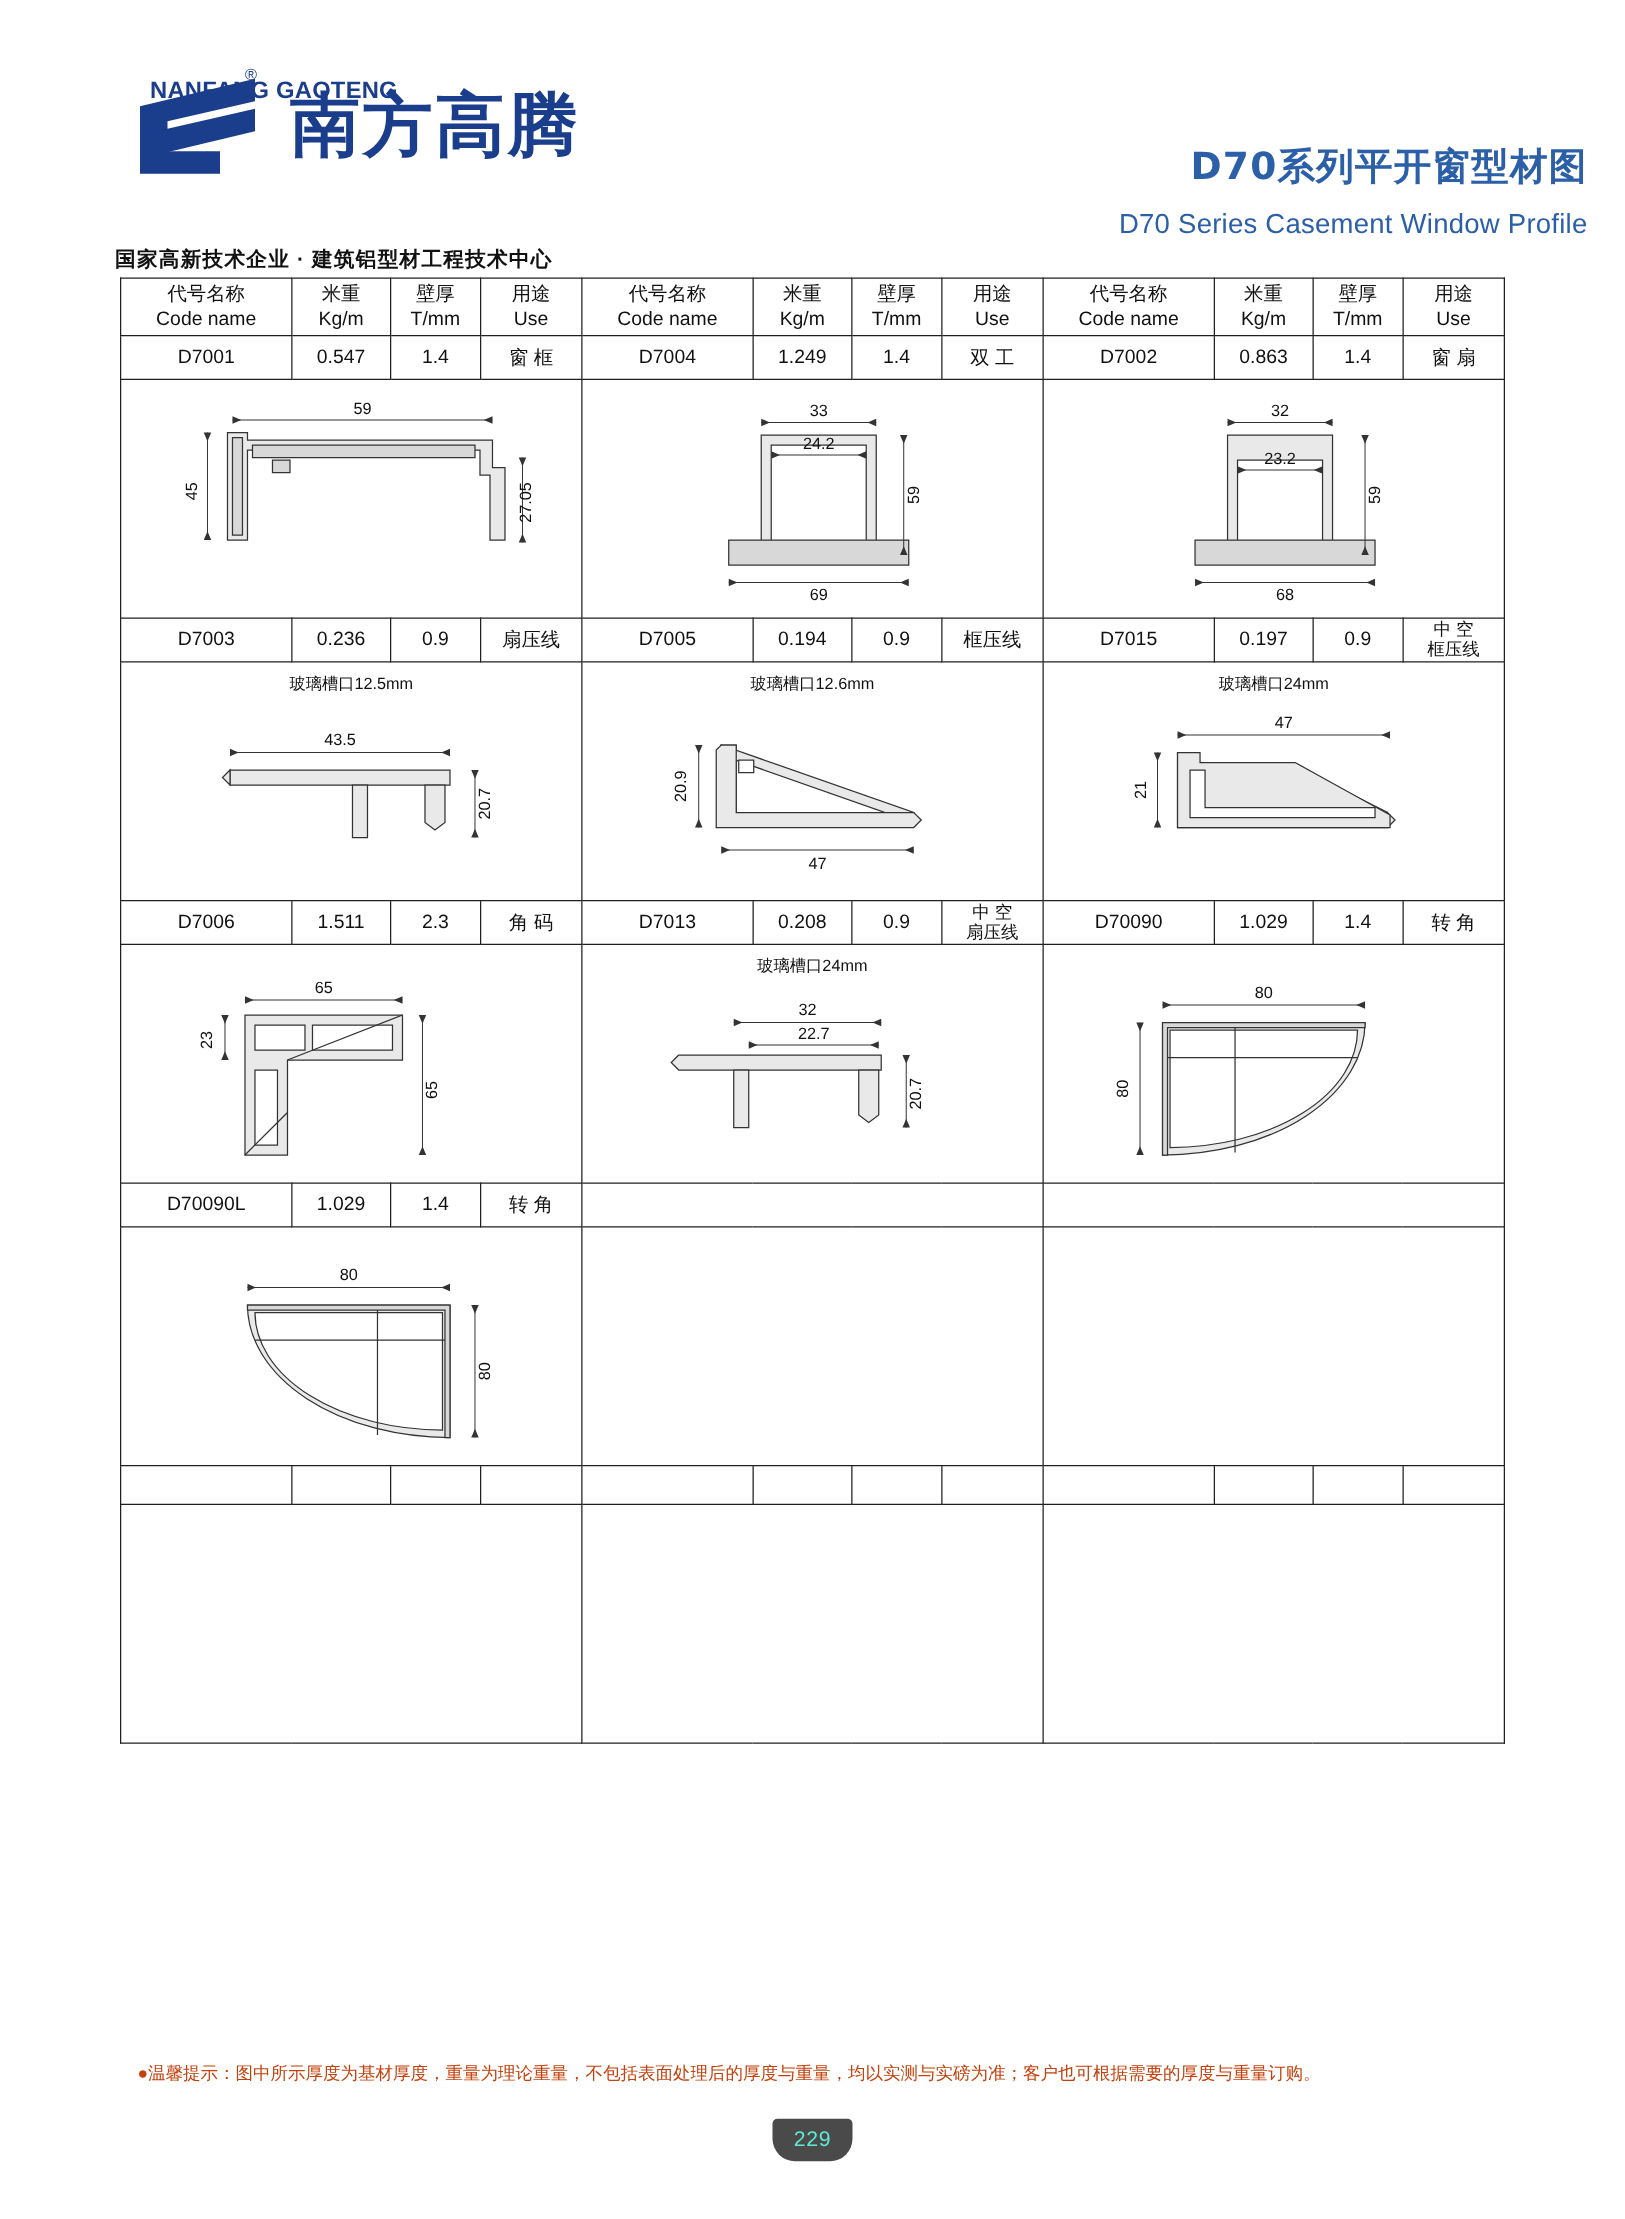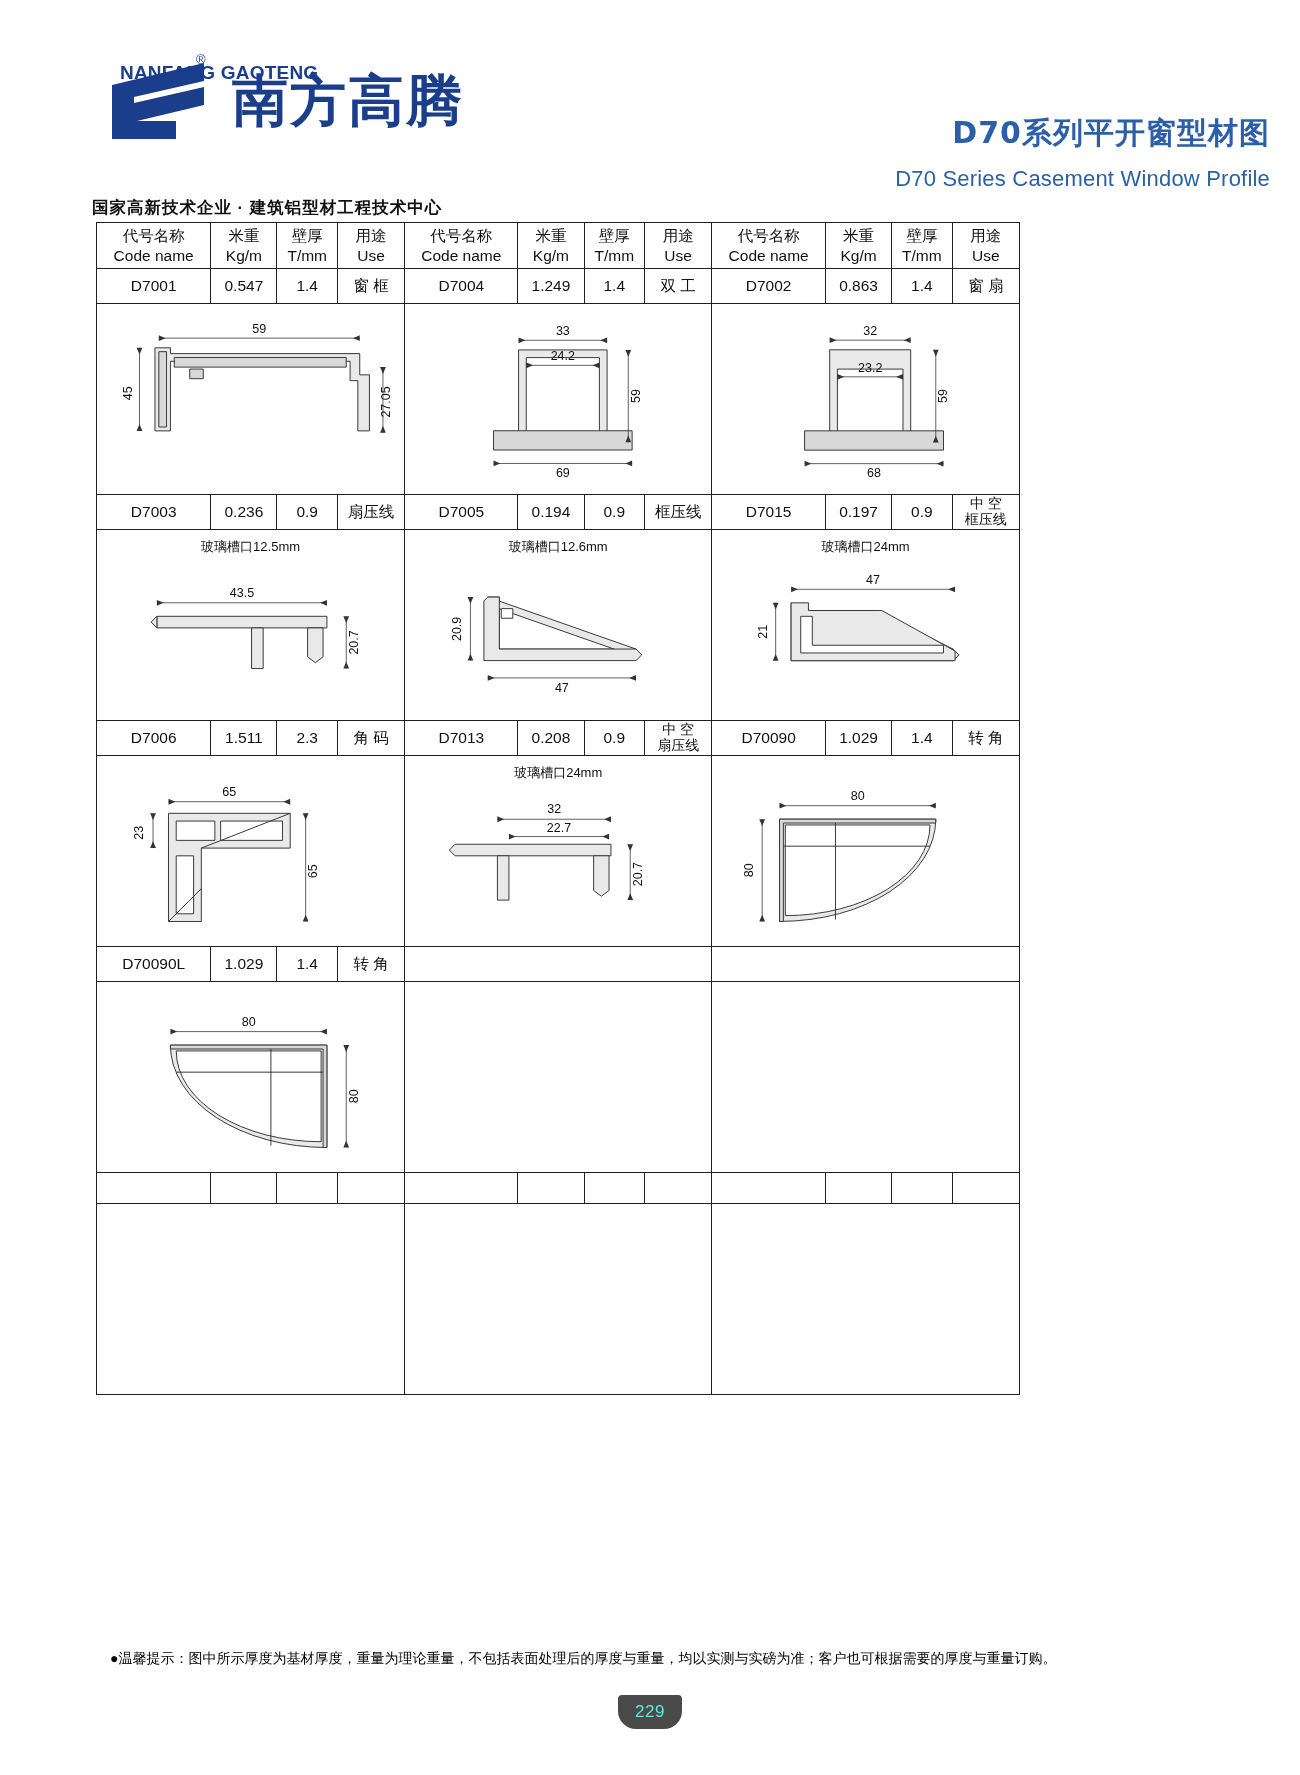--- a/index.html
+++ b/index.html
@@ -36,21 +36,21 @@
     position:absolute;right:30px;top:113px;width:700px;text-align:right;
     font-size:30px;font-weight:bold;color:#2b5fa8;letter-spacing:1px;
     font-family:"DejaVu Sans","Liberation Sans",sans-serif;
   }
   .title-en{
     position:absolute;right:30px;top:166px;width:700px;text-align:right;
     font-size:22px;color:#2b5fa8;letter-spacing:0.2px;
   }
 
   
-  .tbl{position:absolute;left:96px;top:222px;width:924px;border-collapse:collapse;}
+  .tbl{position:absolute;left:96px;top:222px;width:1108px;border-collapse:collapse;}
   .tbl td{border:1px solid #231f20;padding:0;}
   .hdr{height:45px;text-align:center;vertical-align:middle;font-size:15.5px;line-height:1.25;}
   .hdr .l1{display:block;}
   .hdr .l2{display:block;}
   .rowlbl{height:34px;text-align:center;vertical-align:middle;font-size:15.5px;}
   .rowlbl.two{font-size:14px;line-height:1.12;}
   .dia{height:190px;vertical-align:top;position:relative;}
   .dia-inner{position:relative;width:100%;height:100%;}
   .note{position:absolute;top:8px;left:0;width:100%;text-align:center;font-size:13px;color:#111;}
   .spacer-row td{height:30px;}
@@ -60,21 +60,21 @@
   .c-kg{width:68px;}
   .c-t{width:62px;}
   .c-use{width:70px;}
 
   svg.drw{position:absolute;left:0;top:0;width:100%;height:100%;}
   svg.drw text{font-family:"Liberation Sans","DejaVu Sans",sans-serif;font-size:13px;fill:#111;}
 
   
   .footer-note{
     position:absolute;left:110px;top:1650px;width:1110px;
-    font-size:14px;color:#000000;
+    font-size:14px;color:#c2410c;
   }
   .page-badge{
     position:absolute;left:50%;top:1695px;transform:translateX(-50%);
     width:64px;height:34px;background:#4a4a4a;color:#5eead4;
     border-radius:4px 4px 18px 18px;
     display:flex;align-items:center;justify-content:center;
     font-size:17px;letter-spacing:0.5px;
   }
 </style>
 </head>

